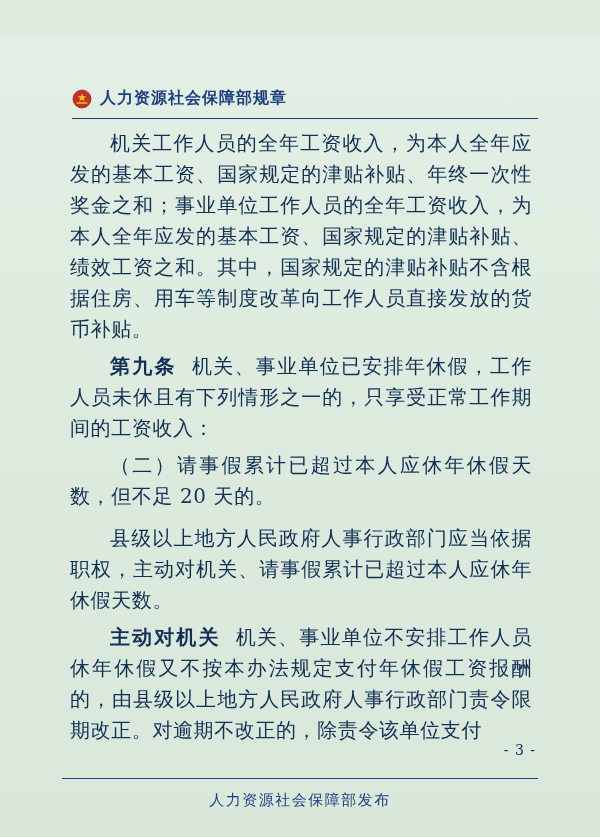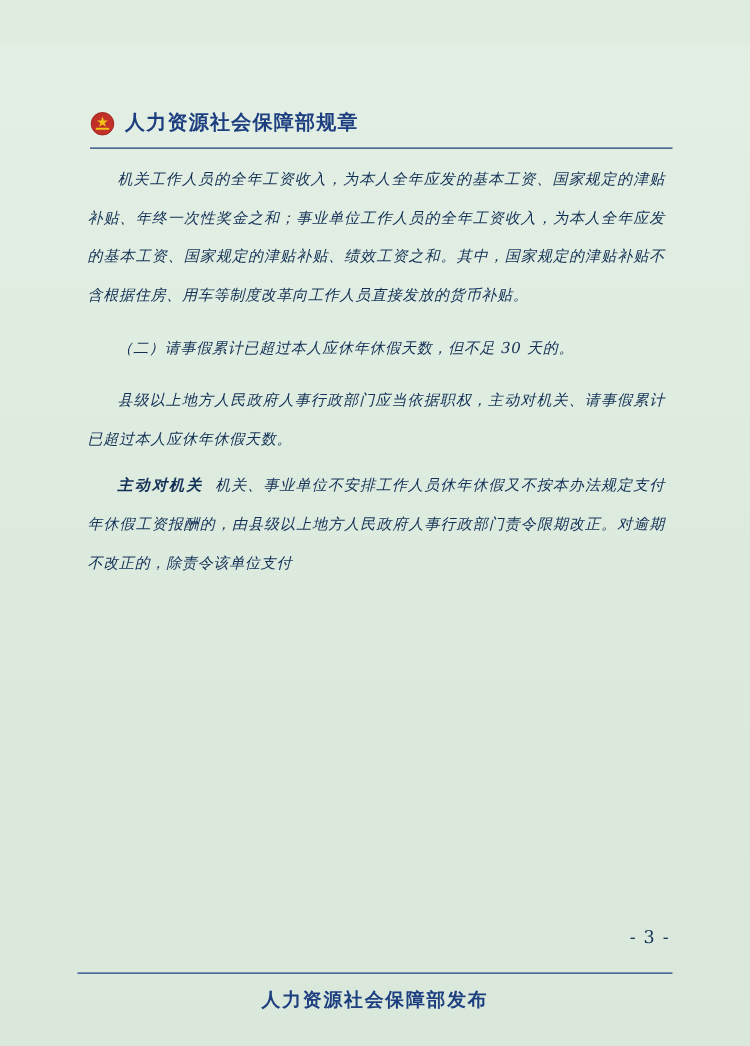--- a/index.html
+++ b/index.html
@@ -59,28 +59,27 @@
     border-top: 1.6px solid #1d3f80;
   }
   
   .content {
     position: absolute;
     top: 92px;
     left: 70px;
     width: 462px;
   }
   .para {
-    font-size: 12px;
+    font-size: 20px;
     line-height: 31px;
     color: #123055;
     text-align: justify;
     text-justify: inter-ideograph;
     margin: 0 0 1px 0;
     letter-spacing: 0.6px;
-    font-style: italic;
   }
   .indent2 {
     text-indent: 2em;
   }
   .para b {
     font-weight: bold;
     letter-spacing: 1.5px;
   }
   .spacer-sm { height: 5px; }
   
@@ -101,21 +100,21 @@
     height: 0;
     border-top: 1.6px solid #1d3f80;
   }
   .footer-text {
     position: absolute;
     left: 0;
     right: 0;
     top: 755px;
     text-align: center;
     font-size: 15px;
-    font-weight: bold;
+    font-weight: normal;
     color: #1d3f80;
     letter-spacing: 1.5px;
   }
 </style>
 </head>
 <body>
 
 <div class="page">
 
   <div class="header">
@@ -132,25 +131,26 @@
     </div>
     <div class="header-rule"></div>
   </div>
 
   <div class="content">
 
     <p class="para indent2">机关工作人员的全年工资收入，为本人全年应发的基本工资、国家规定的津贴补贴、年终一次性奖金之和；事业单位工作人员的全年工资收入，为本人全年应发的基本工资、国家规定的津贴补贴、绩效工资之和。其中，国家规定的津贴补贴不含根据住房、用车等制度改革向工作人员直接发放的货币补贴。</p>
 
     <div class="spacer-sm"></div>
 
+    <p class="para indent2"><b>第九条</b>&nbsp;&nbsp;<span>机关、事业单位已安排年休假，工作人员未休且有下列情形之一的，只享受正常工作期间的工资收入：</span></p>
 
     <div class="spacer-sm"></div>
 
 
-    <p class="para indent2">（二）请事假累计已超过本人应休年休假天数，但不足 30 天的。</p>
+    <p class="para indent2">（二）请事假累计已超过本人应休年休假天数，但不足 20 天的。</p>
 
     <div class="spacer-sm"></div>
 
 
     <div class="spacer-sm"></div>
 
     <p class="para indent2">县级以上地方人民政府人事行政部门应当依据职权，主动对机关、请事假累计已超过本人应休年休假天数。</p>
 
     <div class="spacer-sm"></div>
 

